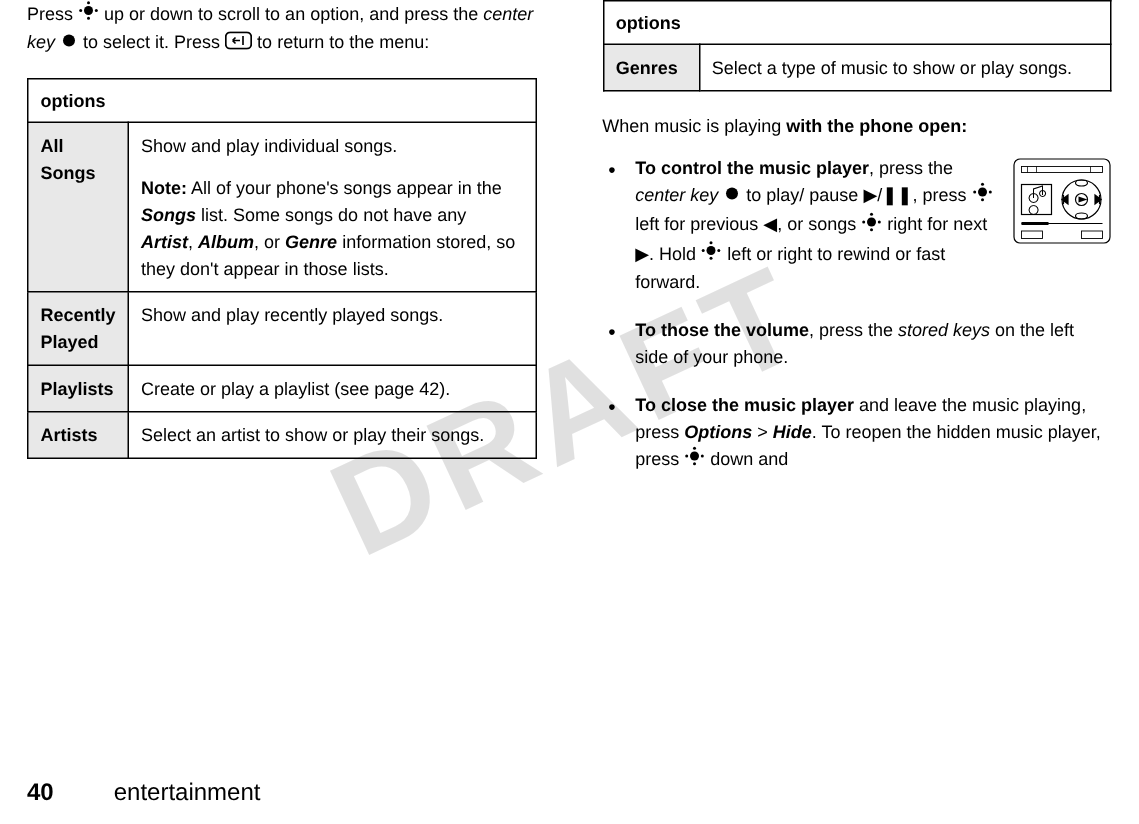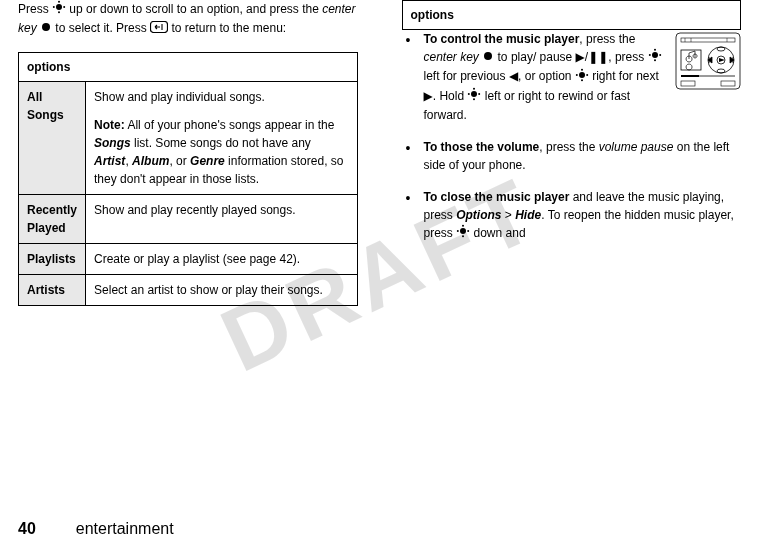--- a/index.html
+++ b/index.html
@@ -168,23 +168,30 @@
     </tbody>
       </table>
   </div>
 
   <div class="col">
     <table class="options-table">
       <tbody>
           <tr>
             <th colspan="2">options</th>
           </tr>
+      <tr>
+        <td class="label-cell">Genres</td>
+        <td>Select a type of music to show or play songs.</td>
+      </tr>
     </tbody>
       </table>
 
+    <p class="section-head">
+      <span>When music is playing </span><span class="bold">with the phone open:</span>
+    </p>
 
     <ul class="bullet-list">
       <li>
         <span class="player-illustration">
           <svg width="66" height="58" viewBox="0 0 66 58">
             <rect x="1" y="1" width="64" height="56" rx="4" fill="#fff" stroke="#000" stroke-width="0.8"></rect>
             <rect x="6" y="18" width="20" height="20" fill="#fff" stroke="#000" stroke-width="0.8"></rect>
             <path d="M14 24 a3 3 0 1 0 0.1 0 M14 32 a3 3 0 1 0 0.1 0 M14 27 L14 21 L20 19 L20 25 M20 22 a2 2 0 1 0 0.1 0" stroke="#000" stroke-width="0.7" fill="none"></path>
             <line x1="6" y1="44" x2="60" y2="44" stroke="#000" stroke-width="0.8"></line>
             <rect x="6" y="43" width="18" height="2" fill="#000"></rect>
@@ -204,36 +211,36 @@
           </svg>
         </span>
         <span class="bold">To control the music player</span><span>, press the </span><span class="italic">center key</span> <span class="icon"><svg width="12" height="12" viewBox="0 0 12 12">
               <circle cx="6" cy="6" r="4" fill="#000"></circle>
             </svg></span><span> to play/ pause </span><span>▶/❚❚</span><span>, press </span><span class="icon"><svg width="14" height="14" viewBox="0 0 14 14">
               <circle cx="7" cy="7" r="3" fill="#000"></circle>
               <circle cx="7" cy="1.8" r="1" fill="#000"></circle>
               <circle cx="7" cy="12.2" r="1" fill="#000"></circle>
               <circle cx="1.8" cy="7" r="1" fill="#000"></circle>
               <circle cx="12.2" cy="7" r="1" fill="#000"></circle>
-            </svg></span><span> left for previous </span><span>◀</span><span>, or option </span><span class="icon"><svg width="14" height="14" viewBox="0 0 14 14">
+            </svg></span><span> left for previous </span><span>◀</span><span>, or songs </span><span class="icon"><svg width="14" height="14" viewBox="0 0 14 14">
               <circle cx="7" cy="7" r="3" fill="#000"></circle>
               <circle cx="7" cy="1.8" r="1" fill="#000"></circle>
               <circle cx="7" cy="12.2" r="1" fill="#000"></circle>
               <circle cx="1.8" cy="7" r="1" fill="#000"></circle>
               <circle cx="12.2" cy="7" r="1" fill="#000"></circle>
             </svg></span><span> right for next </span><span>▶</span><span>. Hold </span><span class="icon"><svg width="14" height="14" viewBox="0 0 14 14">
               <circle cx="7" cy="7" r="3" fill="#000"></circle>
               <circle cx="7" cy="1.8" r="1" fill="#000"></circle>
               <circle cx="7" cy="12.2" r="1" fill="#000"></circle>
               <circle cx="1.8" cy="7" r="1" fill="#000"></circle>
               <circle cx="12.2" cy="7" r="1" fill="#000"></circle>
             </svg></span><span> left or right to rewind or fast forward.</span>
       </li>
       <li>
-        <span class="bold">To those the volume</span><span>, press the </span><span class="italic">volume pause</span><span> on the left side of your phone.</span>
+        <span class="bold">To those the volume</span><span>, press the </span><span class="italic">stored keys</span><span> on the left side of your phone.</span>
       </li>
       <li>
         <span class="bold">To close the music player</span><span> and leave the music playing, press </span><span class="condensed-bold">Options</span><span> &gt; </span><span class="condensed-bold">Hide</span><span>. To reopen the hidden music player, press </span><span class="icon"><svg width="14" height="14" viewBox="0 0 14 14">
               <circle cx="7" cy="7" r="3" fill="#000"></circle>
               <circle cx="7" cy="1.8" r="1" fill="#000"></circle>
               <circle cx="7" cy="12.2" r="1" fill="#000"></circle>
               <circle cx="1.8" cy="7" r="1" fill="#000"></circle>
               <circle cx="12.2" cy="7" r="1" fill="#000"></circle>
             </svg></span><span> down and</span>
       </li>

